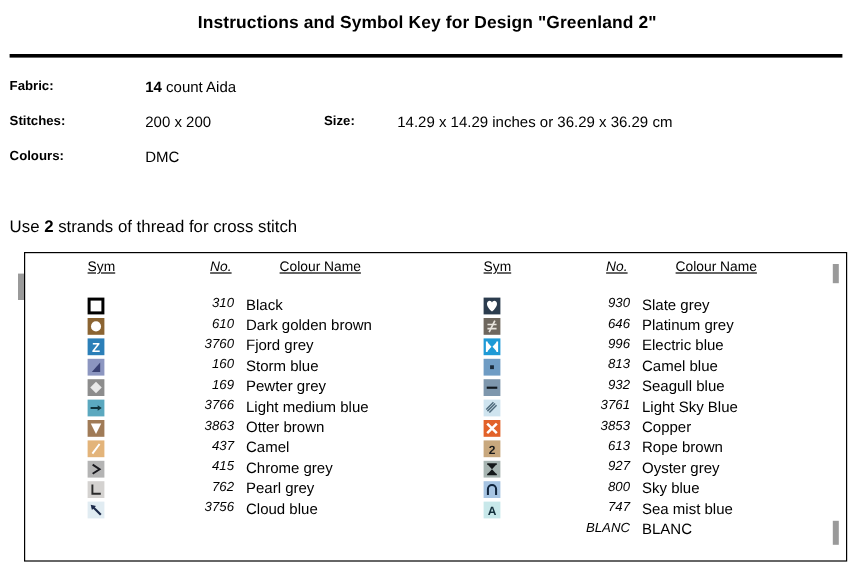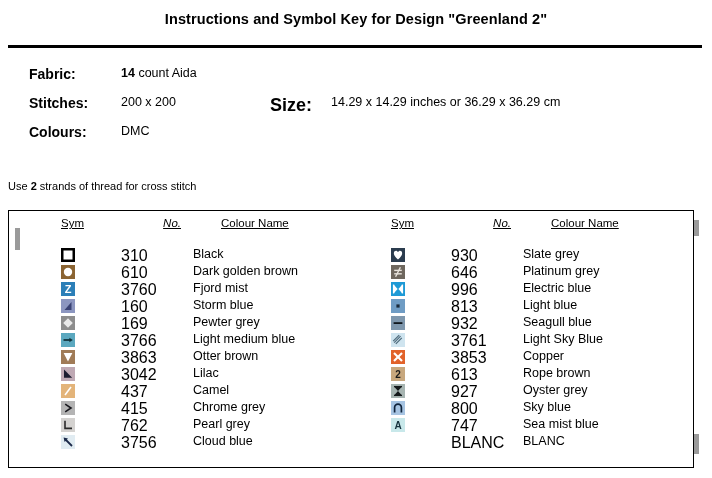--- a/index.html
+++ b/index.html
@@ -44,57 +44,56 @@
   .meta-row {
     position: relative;
     height: 29px;
     font-size: 12.5px;
   }
   .meta-label {
     position: absolute;
     left: 0;
     top: 0;
     font-weight: bold;
-    font-size: 14px;
-    margin-left: 21px;
+    font-size: 11px;
   }
   .meta-value {
     position: absolute;
     left: 113px;
     top: 0;
     font-size: 12.5px;
     white-space: nowrap;
   }
   .meta-label2 {
     position: absolute;
     left: 262px;
     top: 0;
     font-weight: bold;
-    font-size: 18px;
+    font-size: 11px;
   }
   .meta-value2 {
     position: absolute;
     left: 323px;
     top: 0;
     font-size: 12.5px;
     white-space: nowrap;
   }
   .meta-value b, .strands b { font-weight: bold; }
 
   .strands {
     position: absolute;
     left: 8px;
     top: 180px;
-    font-size: 11px;
+    font-size: 14px;
   }
 
   
   #key-frame {
     position: absolute;
-    left: 8px;
+    left: 20px;
     top: 210px;
     width: 686px;
     height: 258px;
     border: 1.5px solid #000000;
     box-sizing: border-box;
     background: #ffffff;
   }
 
   .scroll-bit {
     position: absolute;
@@ -140,23 +139,24 @@
     left: 36px;
     top: 1px;
     width: 14px;
     height: 14px;
     box-sizing: border-box;
   }
   .cell-no {
     position: absolute;
     left: 96px;
     width: 62px;
-    text-align: left;
-    top: 0;
-    font-size: 16px;
+    text-align: right;
+    top: 0;
+    font-size: 11px;
+    font-style: italic;
   }
   .cell-name {
     position: absolute;
     left: 168px;
     top: 0;
     font-size: 12.5px;
     white-space: nowrap;
   }
 
   .sym-svg { display: block; width: 14px; height: 14px; }
@@ -213,21 +213,21 @@
           <div class="cell-no">610</div>
           <div class="cell-name">Dark golden brown</div>
         </div>
         <div class="row">
           <div class="cell-sym" style="background: rgb(43, 127, 184);">
             <svg class="sym-svg" viewBox="0 0 14 14" xmlns="http://www.w3.org/2000/svg">
               <text x="7" y="11" text-anchor="middle" font-family="Liberation Sans, sans-serif" font-size="11" font-weight="bold" fill="#ffffff">Z</text>
             </svg>
           </div>
           <div class="cell-no">3760</div>
-          <div class="cell-name">Fjord mist</div>
+          <div class="cell-name">Fjord grey</div>
         </div>
         <div class="row">
           <div class="cell-sym" style="background: rgb(140, 150, 192);">
             <svg class="sym-svg" viewBox="0 0 14 14" xmlns="http://www.w3.org/2000/svg">
               <polygon points="10.5,3 10.5,11 3.5,11" fill="#3a4274"></polygon>
             </svg>
           </div>
           <div class="cell-no">160</div>
           <div class="cell-name">Storm blue</div>
         </div>
@@ -251,29 +251,20 @@
           <div class="cell-name">Light medium blue</div>
         </div>
         <div class="row">
           <div class="cell-sym" style="background: rgb(160, 123, 87);">
             <svg class="sym-svg" viewBox="0 0 14 14" xmlns="http://www.w3.org/2000/svg">
               <polygon points="2.6,3 11.4,3 7,11.6" fill="#ffffff"></polygon>
             </svg>
           </div>
           <div class="cell-no">3863</div>
           <div class="cell-name">Otter brown</div>
-        </div>
-        <div class="row">
-          <div class="cell-sym" style="background: rgb(191, 169, 180);">
-            <svg class="sym-svg" viewBox="0 0 14 14" xmlns="http://www.w3.org/2000/svg">
-              <polygon points="3,2.6 11.2,10.8 3,10.8" fill="#1c1c30"></polygon>
-            </svg>
-          </div>
-          <div class="cell-no">3042</div>
-          <div class="cell-name">Lilac</div>
         </div>
         <div class="row">
           <div class="cell-sym" style="background: rgb(227, 180, 122);">
             <svg class="sym-svg" viewBox="0 0 14 14" xmlns="http://www.w3.org/2000/svg">
               <line x1="4" y1="11" x2="10" y2="3" stroke="#ffffff" stroke-width="1.6"></line>
             </svg>
           </div>
           <div class="cell-no">437</div>
           <div class="cell-name">Camel</div>
         </div>
@@ -347,21 +338,21 @@
           <div class="cell-no">996</div>
           <div class="cell-name">Electric blue</div>
         </div>
         <div class="row">
           <div class="cell-sym" style="background: rgb(111, 156, 196);">
             <svg class="sym-svg" viewBox="0 0 14 14" xmlns="http://www.w3.org/2000/svg">
               <rect x="5.4" y="5.4" width="3.2" height="3.2" fill="#1a2a3a"></rect>
             </svg>
           </div>
           <div class="cell-no">813</div>
-          <div class="cell-name">Light blue</div>
+          <div class="cell-name">Camel blue</div>
         </div>
         <div class="row">
           <div class="cell-sym" style="background: rgb(126, 151, 173);">
             <svg class="sym-svg" viewBox="0 0 14 14" xmlns="http://www.w3.org/2000/svg">
               <rect x="2.6" y="6.2" width="8.8" height="1.8" fill="#11181f"></rect>
             </svg>
           </div>
           <div class="cell-no">932</div>
           <div class="cell-name">Seagull blue</div>
         </div>

